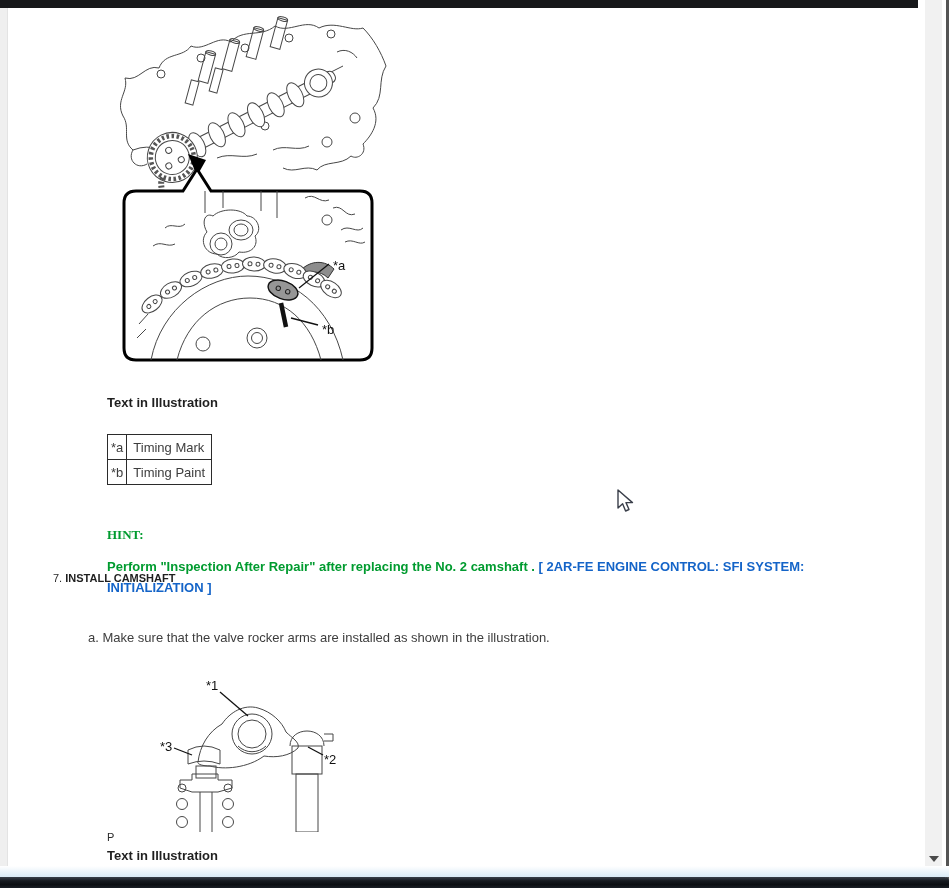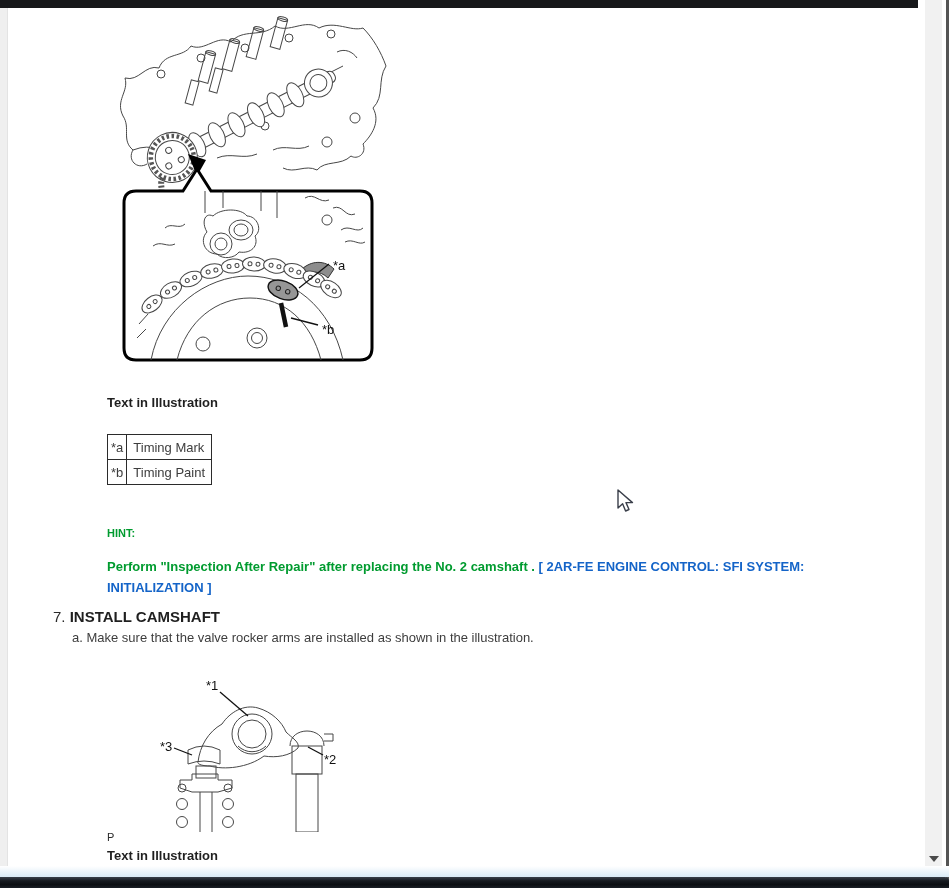--- a/index.html
+++ b/index.html
@@ -28,27 +28,27 @@
   .scrollbar-track{left:925px;top:0;width:17px;height:866px;background:#f1f1f1;}
   .scroll-down-arrow{left:929px;top:856px;width:0;height:0;
     border-left:5px solid transparent;border-right:5px solid transparent;
     border-top:6px solid #4a4a4a;}
 
   
   .h-ill{left:107px;font-weight:bold;font-size:13px;color:#1f1f1f;text-align:right;}
   .ill-table{left:107px;top:434px;border-collapse:collapse;font-size:13px;color:#3d3d3d;}
   .ill-table td{border:1px solid #2b2b2b;padding:3px 6px;height:18px;white-space:nowrap;}
   .ill-table td.key{padding:3px 3px;}
-  .hint-label{left:107px;top:527px;font-size:11px;font-weight:bold;color:var(--hint-green);}
+  .hint-label{left:107px;top:527px;font-size:13px;font-weight:bold;color:var(--hint-green);font-family:Liberation Serif, serif;}
   .hint-para{left:107px;top:556px;width:712px;font-size:13px;font-weight:bold;line-height:21px;}
   .hint-text{color:var(--hint-green);}
   .hint-link{color:var(--link-blue);cursor:pointer;}
-  .step7{left:53px;top:608px;font-size:15px;color:#2a2a2a;}
+  .step7{left:53px;top:572px;font-size:11px;color:#2a2a2a;}
   .step7 .t{font-weight:bold;color:#1f1f1f;}
-  .substep{left:72px;top:630px;font-size:13px;color:#3d3d3d;}
+  .substep{left:88px;top:630px;font-size:13px;color:#3d3d3d;}
   .p-mark{left:107px;top:831px;font-size:11px;color:#2a2a2a;}
 
   svg{display:block;}
   svg text{font-family:"Liberation Sans",sans-serif;font-size:13px;fill:#111;}
   .ln{stroke:#474747;fill:none;stroke-width:1;}
   .ln2{stroke:#474747;fill:#fff;stroke-width:1;}
 </style>
 </head>
 <body>
 

